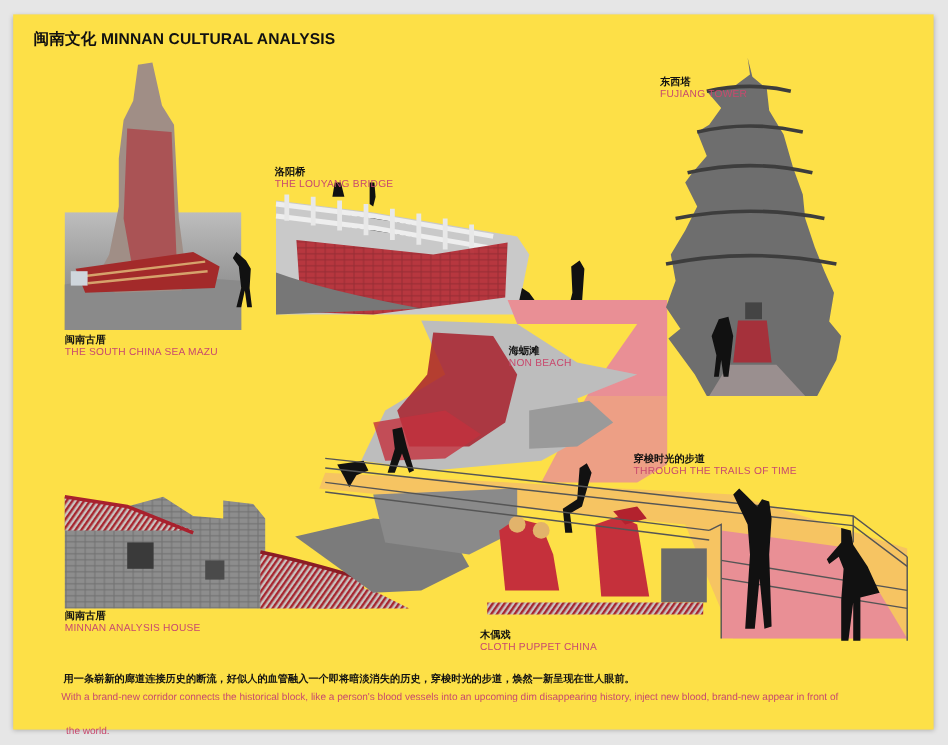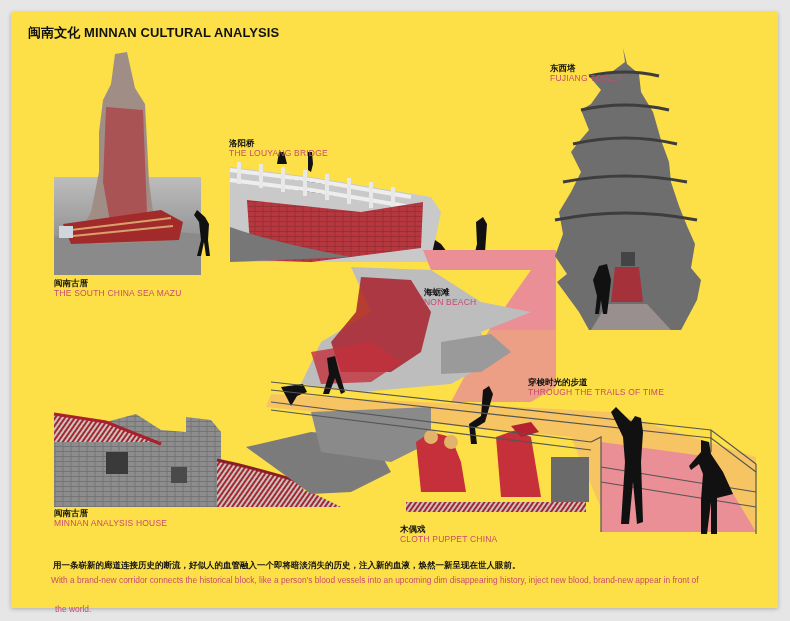--- a/index.html
+++ b/index.html
@@ -184,18 +184,18 @@
     <div class="cn">闽南古厝</div>
     <div class="en">MINNAN ANALYSIS HOUSE</div>
   </div>
 
   <div class="abs" style="left:389px;top:512px;">
     <div class="cn">木偶戏</div>
     <div class="en">CLOTH PUPPET CHINA</div>
   </div>
 
   <div class="abs" style="left:42px;top:548px;">
-    <div class="desc-cn">用一条崭新的廊道连接历史的断流，好似人的血管融入一个即将暗淡消失的历史，注入新的血液，焕然一新呈现在世人眼前。</div>
+    <div class="desc-cn">用一条崭新的廊道连接历史的断流，好似人的血管融入一个即将暗淡消失的历史，穿梭时光的步道，焕然一新呈现在世人眼前。</div>
     <div class="desc-en" style="margin-left:-2px;">With a brand-new corridor connects the historical block, like a person's blood vessels into an upcoming dim disappearing history, inject new blood, brand-new appear in front of</div>
     <div class="desc-en" style="margin-left:2px;margin-top:13px;">the world.</div>
   </div>
 
 </div>
 
 </body></html>

